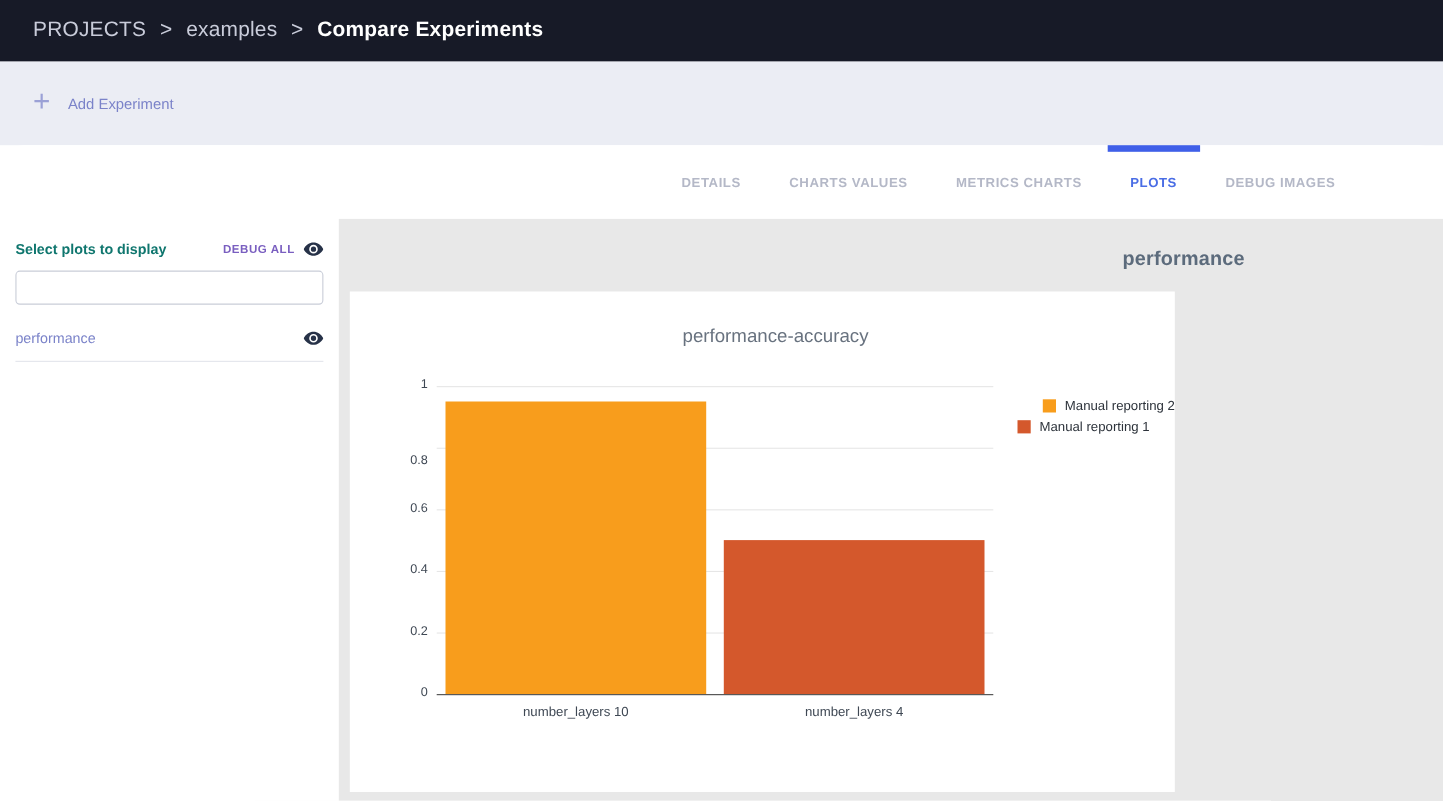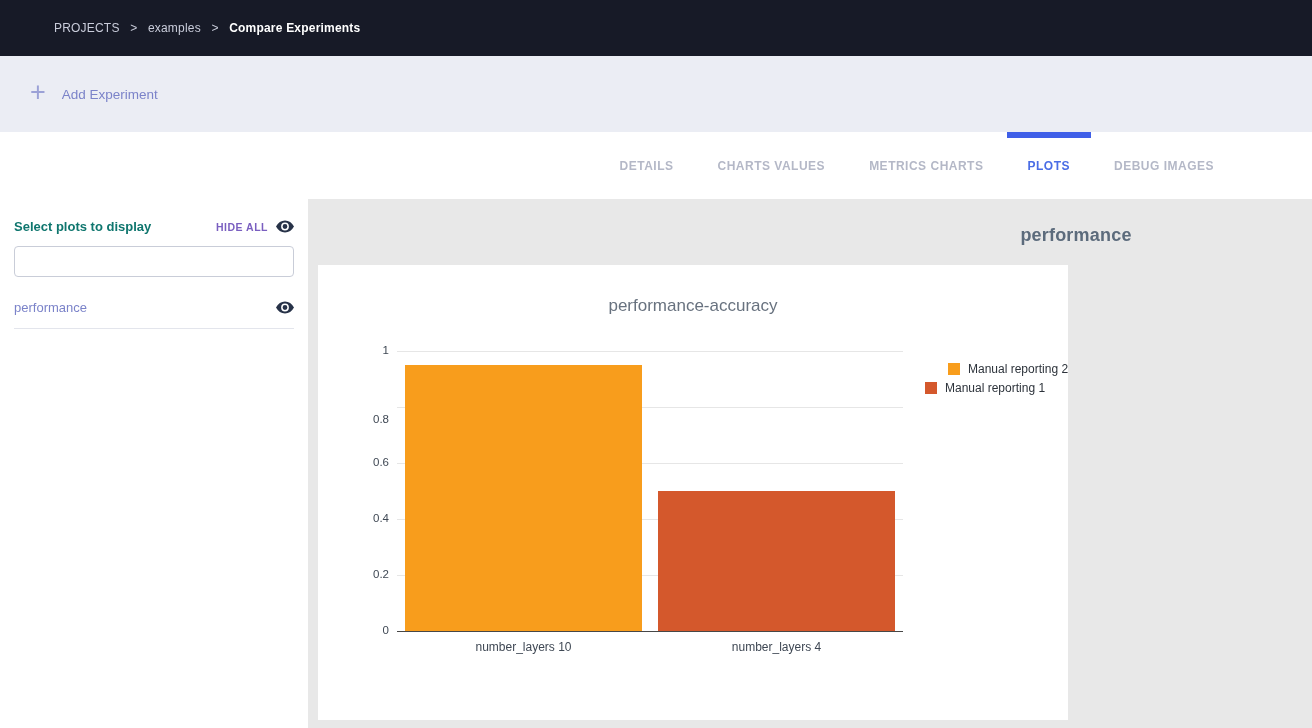--- a/index.html
+++ b/index.html
@@ -8,21 +8,21 @@
     width: 1312px; height: 728px; overflow: hidden;
     font-family: "Liberation Sans", sans-serif;
     background: #ffffff;
   }
 
   
   .topbar {
     height: 56px; background: #171a27;
     display: flex; align-items: center; padding: 0 30px;
   }
-  .breadcrumb { font-size: 12px; color: #c9ccda; letter-spacing: .2px; margin-left: 24px; }
+  .breadcrumb { font-size: 19px; color: #c9ccda; letter-spacing: .2px; }
   .breadcrumb .crumb { cursor: pointer; }
   .breadcrumb .sep { margin: 0 7px; }
   .breadcrumb .current { color: #ffffff; font-weight: bold; }
 
   
   .toolbar {
     height: 76px; background: #ebedf4;
     display: flex; align-items: center; padding: 0 30px;
   }
   .add-btn { display: flex; align-items: center; gap: 16px; cursor: pointer; }
@@ -74,21 +74,21 @@
   .section-title {
     position: absolute; left: 768px; top: 26px; transform: translateX(-50%);
     font-size: 18px; font-weight: bold; color: #5c6b7c; letter-spacing: .2px;
   }
 
   .plot-card {
     position: absolute; left: 10px; top: 66px;
     width: 750px; height: 455px; background: #ffffff;
   }
   .chart-title {
-    position: absolute; top: 31px; left: 0; width: 100%;
+    position: absolute; top: 31px; left: 12px; width: 100%;
     text-align: center; font-size: 17px; color: #68727f;
   }
   .chart-area { position: absolute; inset: 0; }
 
   .gridline { position: absolute; height: 1px; background: #e6e6e6; z-index: 0; }
   .axis-line { position: absolute; height: 1px; background: #474747; z-index: 2; }
   .ytick {
     position: absolute; width: 48px; text-align: right;
     font-size: 11.5px; color: #3f4854;
   }
@@ -141,21 +141,21 @@
     <div class="tab">
       <span>DEBUG IMAGES</span>
     </div>
   </div>
 
 <div class="content">
   <aside class="sidebar">
     <div class="sidebar-header">
       <span class="sidebar-title">Select plots to display</span>
       <span class="hide-all">
-        <span class="hide-all-label">HIDE ALL</span>
+        <span class="hide-all-label">DEBUG ALL</span>
         <span class="eye">
           <svg width="18" height="13" viewBox="0 0 24 16">
               <path d="M12 0C7 0 2.7 3.1 0 8c2.7 4.9 7 8 12 8s9.3-3.1 12-8C21.3 3.1 17 0 12 0zm0 13.2A5.2 5.2 0 1 1 12 2.8a5.2 5.2 0 0 1 0 10.4zm0-8.4a3.2 3.2 0 1 0 0 6.4 3.2 3.2 0 0 0 0-6.4z" fill="#273248"></path>
             </svg>
         </span>
       </span>
     </div>
     <input class="filter-input" value="" style="">
     <div class="plot-list">
         <div class="plot-item">

